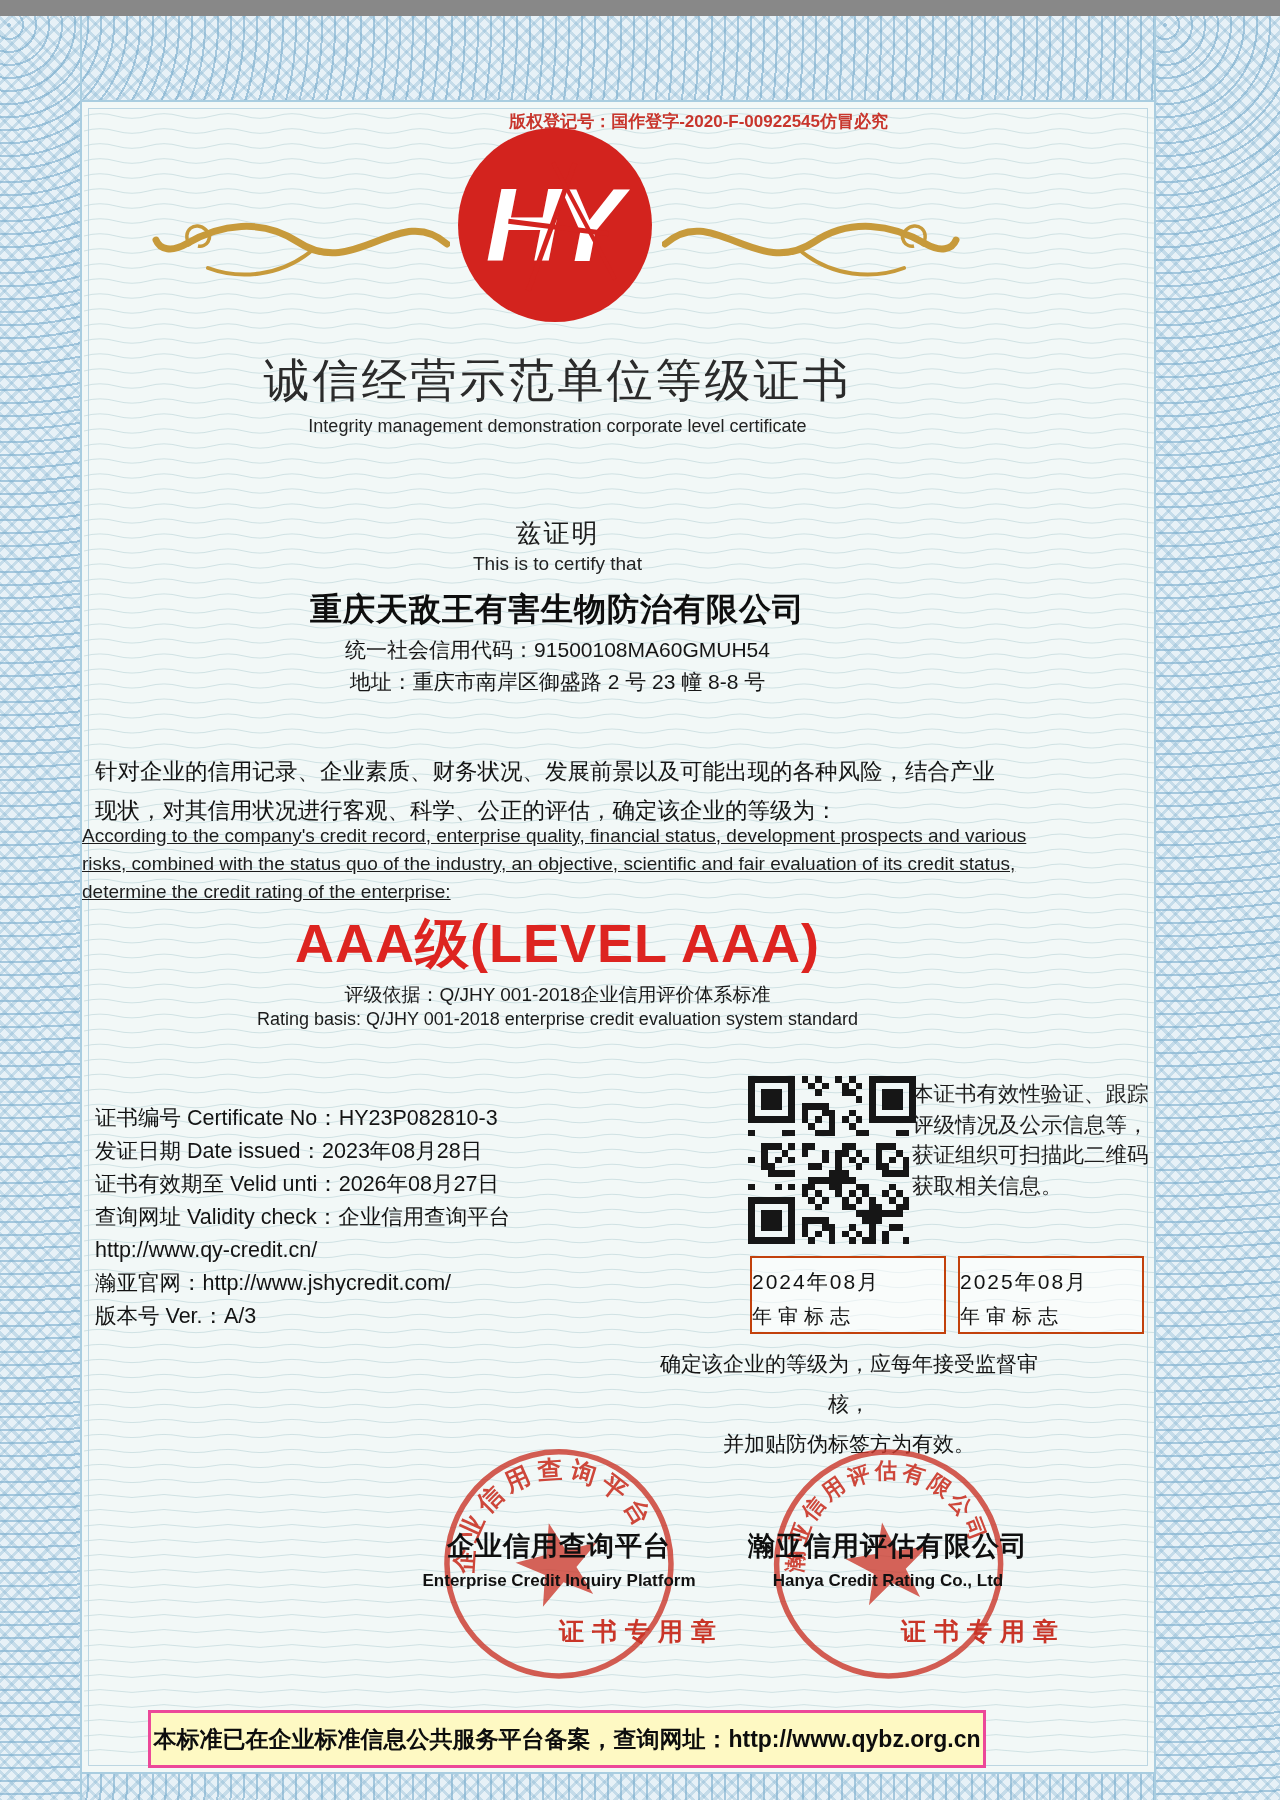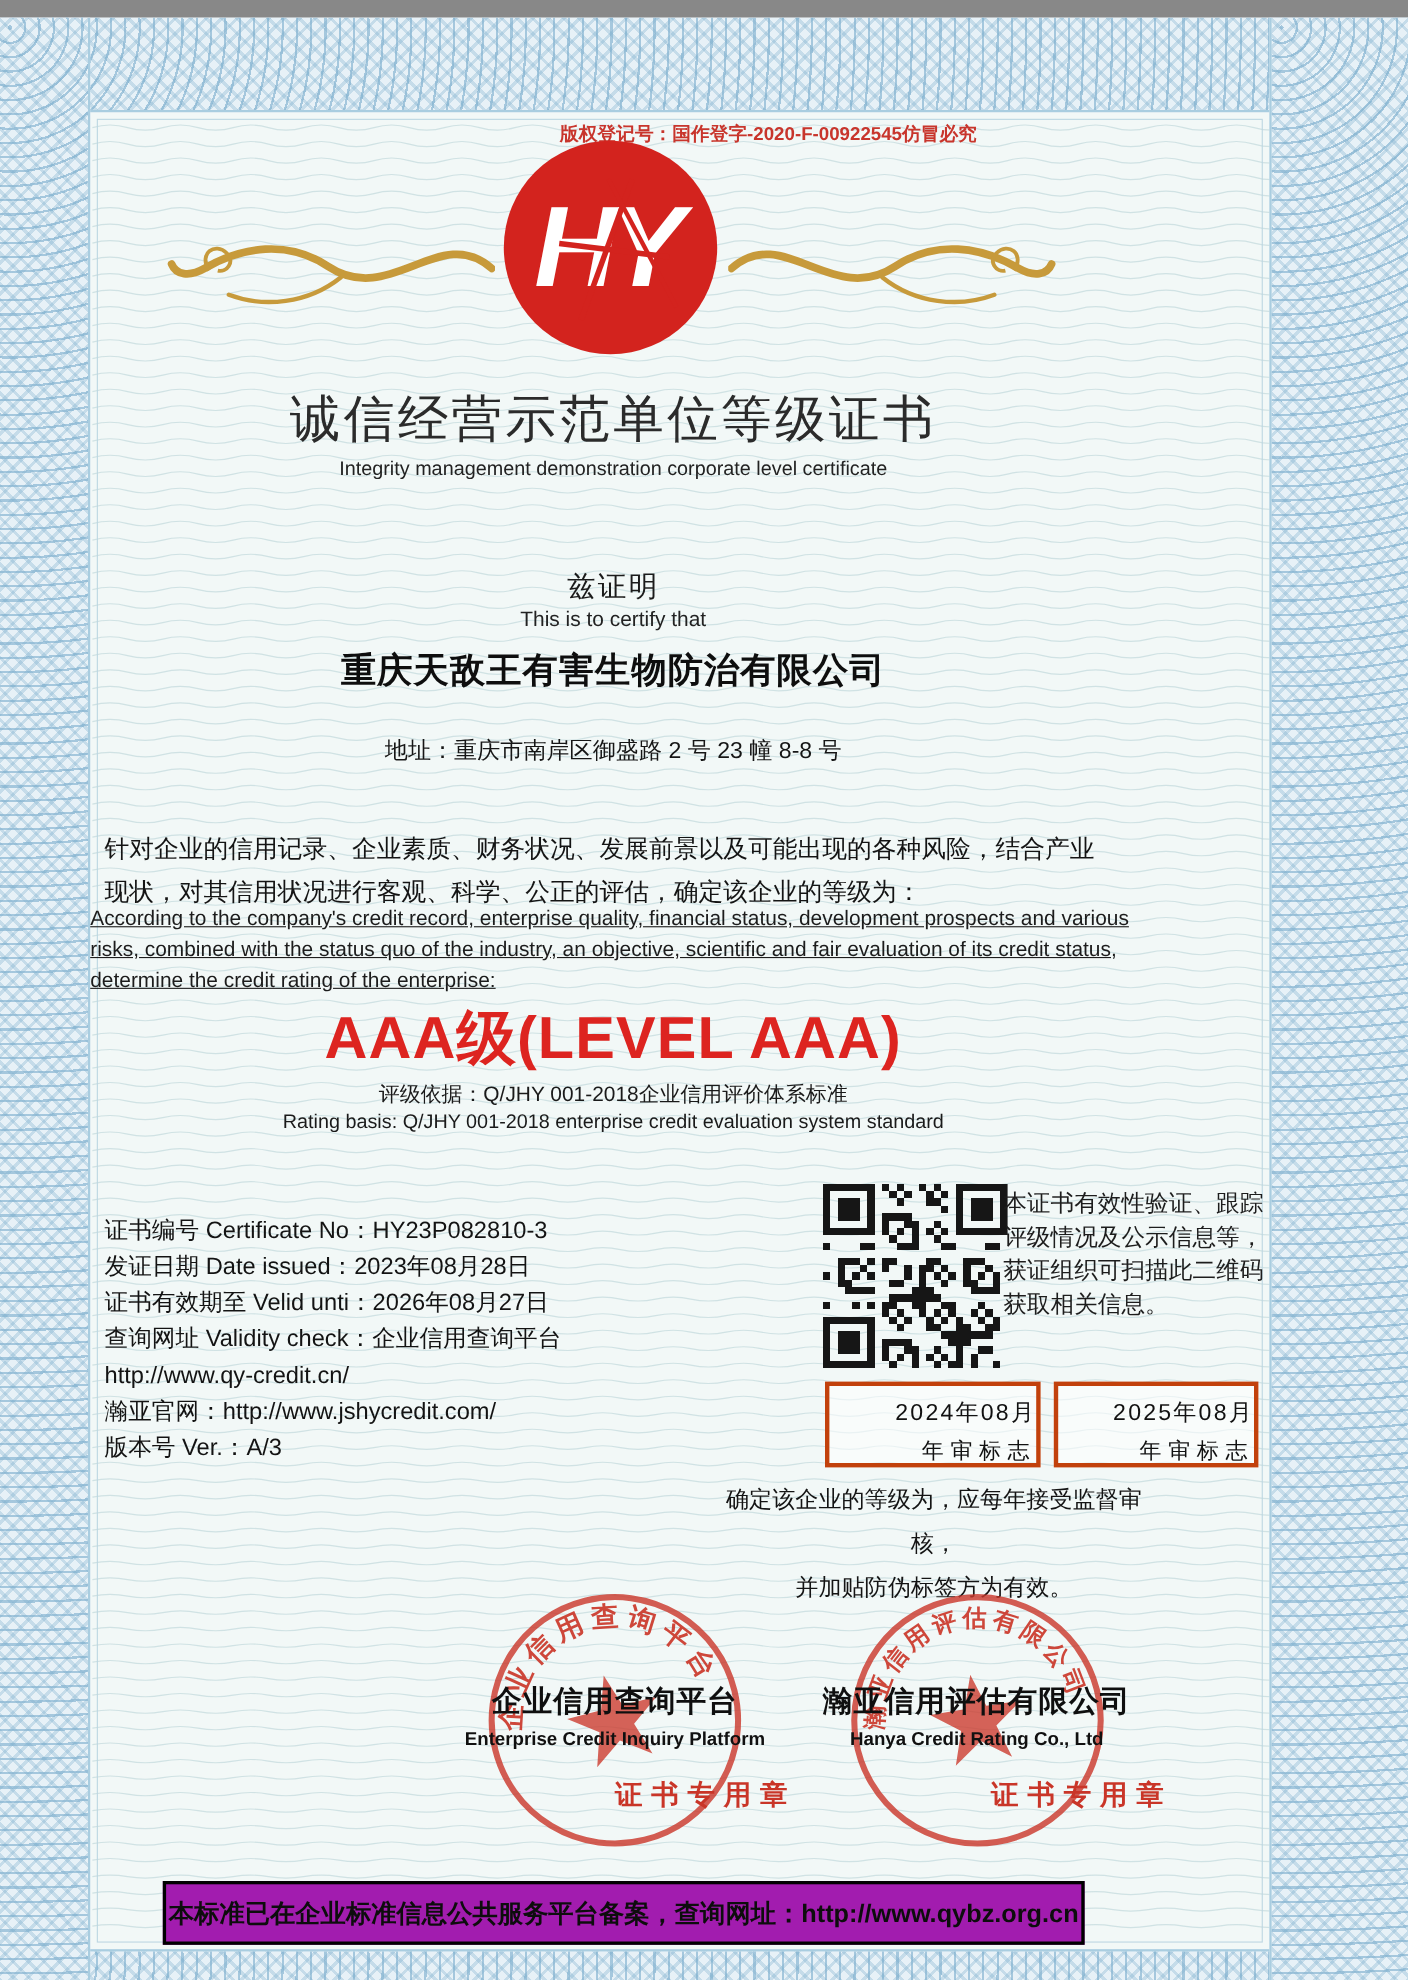--- a/index.html
+++ b/index.html
@@ -53,41 +53,41 @@
   .body-en { left:82px; top:806px; width:1058px; font-size:19px; line-height:28px; color:#1c1c1c;text-decoration:underline; }
   .level { top:892px; font-size:54px; font-weight:800; color:#dd2420; letter-spacing:1px; }
   .basis-zh { top:966px; font-size:19px; color:#1a1a1a; }
   .basis-en { top:993px; font-size:18px; color:#1a1a1a; }
 
   .details { left:95px; top:1086px; font-size:21.5px; line-height:33px; color:#131313; white-space:nowrap; }
 
   .qr { left:748px; top:1060px; width:168px; height:168px; }
   .qr-note { left:912px; top:1063px; font-size:21.5px; line-height:30.5px; color:#1d1d1d; white-space:nowrap; }
 
-  .annual-box { top:1240px; height:78px; border:4px solid #c2410c; background:rgba(255,255,255,.55);
-    text-align:right; padding-top:10px; }
+  .annual-box { top:1240px; height:78px; border:2px solid #c2410c; background:rgba(255,255,255,.55);
+    text-align:left; padding-top:10px; }
   .annual-box-1 { left:750px; width:196px; }
   .annual-box-2 { left:958px; width:186px; }
   .annual-period { font-size:21px; letter-spacing:2px; color:#111; }
   .annual-label { font-size:20px; letter-spacing:6px; color:#111; margin-top:7px; }
 
   .supervision { left:648px; top:1328px; width:402px; text-align:center; font-size:21px; line-height:40px; color:#141414; }
 
   .stamp { top:1420px; width:240px; height:248px; z-index:3; opacity:.92; }
   .stamp-left { left:438px; transform:rotate(-14deg); }
   .stamp-right { left:768px; transform:rotate(-9deg); }
   .stamp-overlay { top:1512px; text-align:center; z-index:4; }
   .stamp-overlay-left { left:394px; width:330px; }
   .stamp-overlay-right { left:710px; width:356px; }
   .org-zh { font-size:27px; font-weight:700; color:#0f0f0f; letter-spacing:1px; }
   .org-en { font-size:17px; font-weight:700; color:#101010; margin-top:7px; }
   .seal-label { font-size:25px; font-weight:700; color:#c93528; letter-spacing:8px; margin-top:24px;text-align:right; }
 
-  .footer-bar { left:148px; top:1694px; width:838px; height:58px; border:3px solid #000000;
-    background:#a21caf; text-align:center; line-height:52px; font-size:23px; font-weight:700; color:#0d0d0d; }
+  .footer-bar { left:148px; top:1694px; width:838px; height:58px; border:3px solid #ec4899;
+    background:#fef9c3; text-align:center; line-height:52px; font-size:23px; font-weight:700; color:#0d0d0d; }
 </style>
 </head>
 <body>
 
 <div class="page">
 
   <svg id="guilloche" class="guilloche" width="1280" height="1800">
       <path d="M84 100 q16 -4.6 32 0 q16 4.6 32 0 q16 -4.6 32 0 q16 4.6 32 0 q16 -4.6 32 0 q16 4.6 32 0 q16 -4.6 32 0 q16 4.6 32 0 q16 -4.6 32 0 q16 4.6 32 0 q16 -4.6 32 0 q16 4.6 32 0 q16 -4.6 32 0 q16 4.6 32 0 q16 -4.6 32 0 q16 4.6 32 0 q16 -4.6 32 0 q16 4.6 32 0 q16 -4.6 32 0 q16 4.6 32 0 q16 -4.6 32 0 q16 4.6 32 0 q16 -4.6 32 0 q16 4.6 32 0 q16 -4.6 32 0 q16 4.6 32 0 q16 -4.6 32 0 q16 4.6 32 0 q16 -4.6 32 0 q16 4.6 32 0 q16 -4.6 32 0 q16 4.6 32 0 q16 -4.6 32 0 q16 4.6 32 0" fill="none" stroke="#c7dcde" stroke-width="1" opacity="0.8"></path>
       <path d="M84 115 q16 -4.6 32 0 q16 4.6 32 0 q16 -4.6 32 0 q16 4.6 32 0 q16 -4.6 32 0 q16 4.6 32 0 q16 -4.6 32 0 q16 4.6 32 0 q16 -4.6 32 0 q16 4.6 32 0 q16 -4.6 32 0 q16 4.6 32 0 q16 -4.6 32 0 q16 4.6 32 0 q16 -4.6 32 0 q16 4.6 32 0 q16 -4.6 32 0 q16 4.6 32 0 q16 -4.6 32 0 q16 4.6 32 0 q16 -4.6 32 0 q16 4.6 32 0 q16 -4.6 32 0 q16 4.6 32 0 q16 -4.6 32 0 q16 4.6 32 0 q16 -4.6 32 0 q16 4.6 32 0 q16 -4.6 32 0 q16 4.6 32 0 q16 -4.6 32 0 q16 4.6 32 0 q16 -4.6 32 0 q16 4.6 32 0" fill="none" stroke="#c7dcde" stroke-width="1" opacity="0.8"></path>
       <path d="M84 130 q16 -4.6 32 0 q16 4.6 32 0 q16 -4.6 32 0 q16 4.6 32 0 q16 -4.6 32 0 q16 4.6 32 0 q16 -4.6 32 0 q16 4.6 32 0 q16 -4.6 32 0 q16 4.6 32 0 q16 -4.6 32 0 q16 4.6 32 0 q16 -4.6 32 0 q16 4.6 32 0 q16 -4.6 32 0 q16 4.6 32 0 q16 -4.6 32 0 q16 4.6 32 0 q16 -4.6 32 0 q16 4.6 32 0 q16 -4.6 32 0 q16 4.6 32 0 q16 -4.6 32 0 q16 4.6 32 0 q16 -4.6 32 0 q16 4.6 32 0 q16 -4.6 32 0 q16 4.6 32 0 q16 -4.6 32 0 q16 4.6 32 0 q16 -4.6 32 0 q16 4.6 32 0 q16 -4.6 32 0 q16 4.6 32 0" fill="none" stroke="#c7dcde" stroke-width="1" opacity="0.8"></path>
@@ -225,20 +225,21 @@
     <path d="M160 58 C 130 82, 90 86, 58 74" stroke="#c79a3b" stroke-width="4" fill="none" stroke-linecap="round"></path>
     <path d="M40 52 c -10 -16 6 -26 16 -16 c 8 8 0 18 -8 16" stroke="#c79a3b" stroke-width="3.5" fill="none"></path>
   </svg>
 
   <div class="abs centered title">诚信经营示范单位等级证书</div>
   <div class="abs centered subtitle">Integrity management demonstration corporate level certificate</div>
 
   <div class="abs centered certify-zh">兹证明</div>
   <div class="abs centered certify-en">This is to certify that</div>
   <div class="abs centered company">重庆天敌王有害生物防治有限公司</div>
+  <div class="abs centered credit-code">统一社会信用代码：91500108MA60GMUH54</div>
   <div class="abs centered address">地址：重庆市南岸区御盛路 2 号 23 幢 8-8 号</div>
 
   <div class="abs body-zh">
     <div>针对企业的信用记录、企业素质、财务状况、发展前景以及可能出现的各种风险，结合产业</div>
     <div>现状，对其信用状况进行客观、科学、公正的评估，确定该企业的等级为：</div>
   </div>
   <div class="abs body-en">
     <div>According to the company's credit record, enterprise quality, financial status, development prospects and various</div>
     <div>risks, combined with the status quo of the industry, an objective, scientific and fair evaluation of its credit status,</div>
     <div>determine the credit rating of the enterprise:</div>

